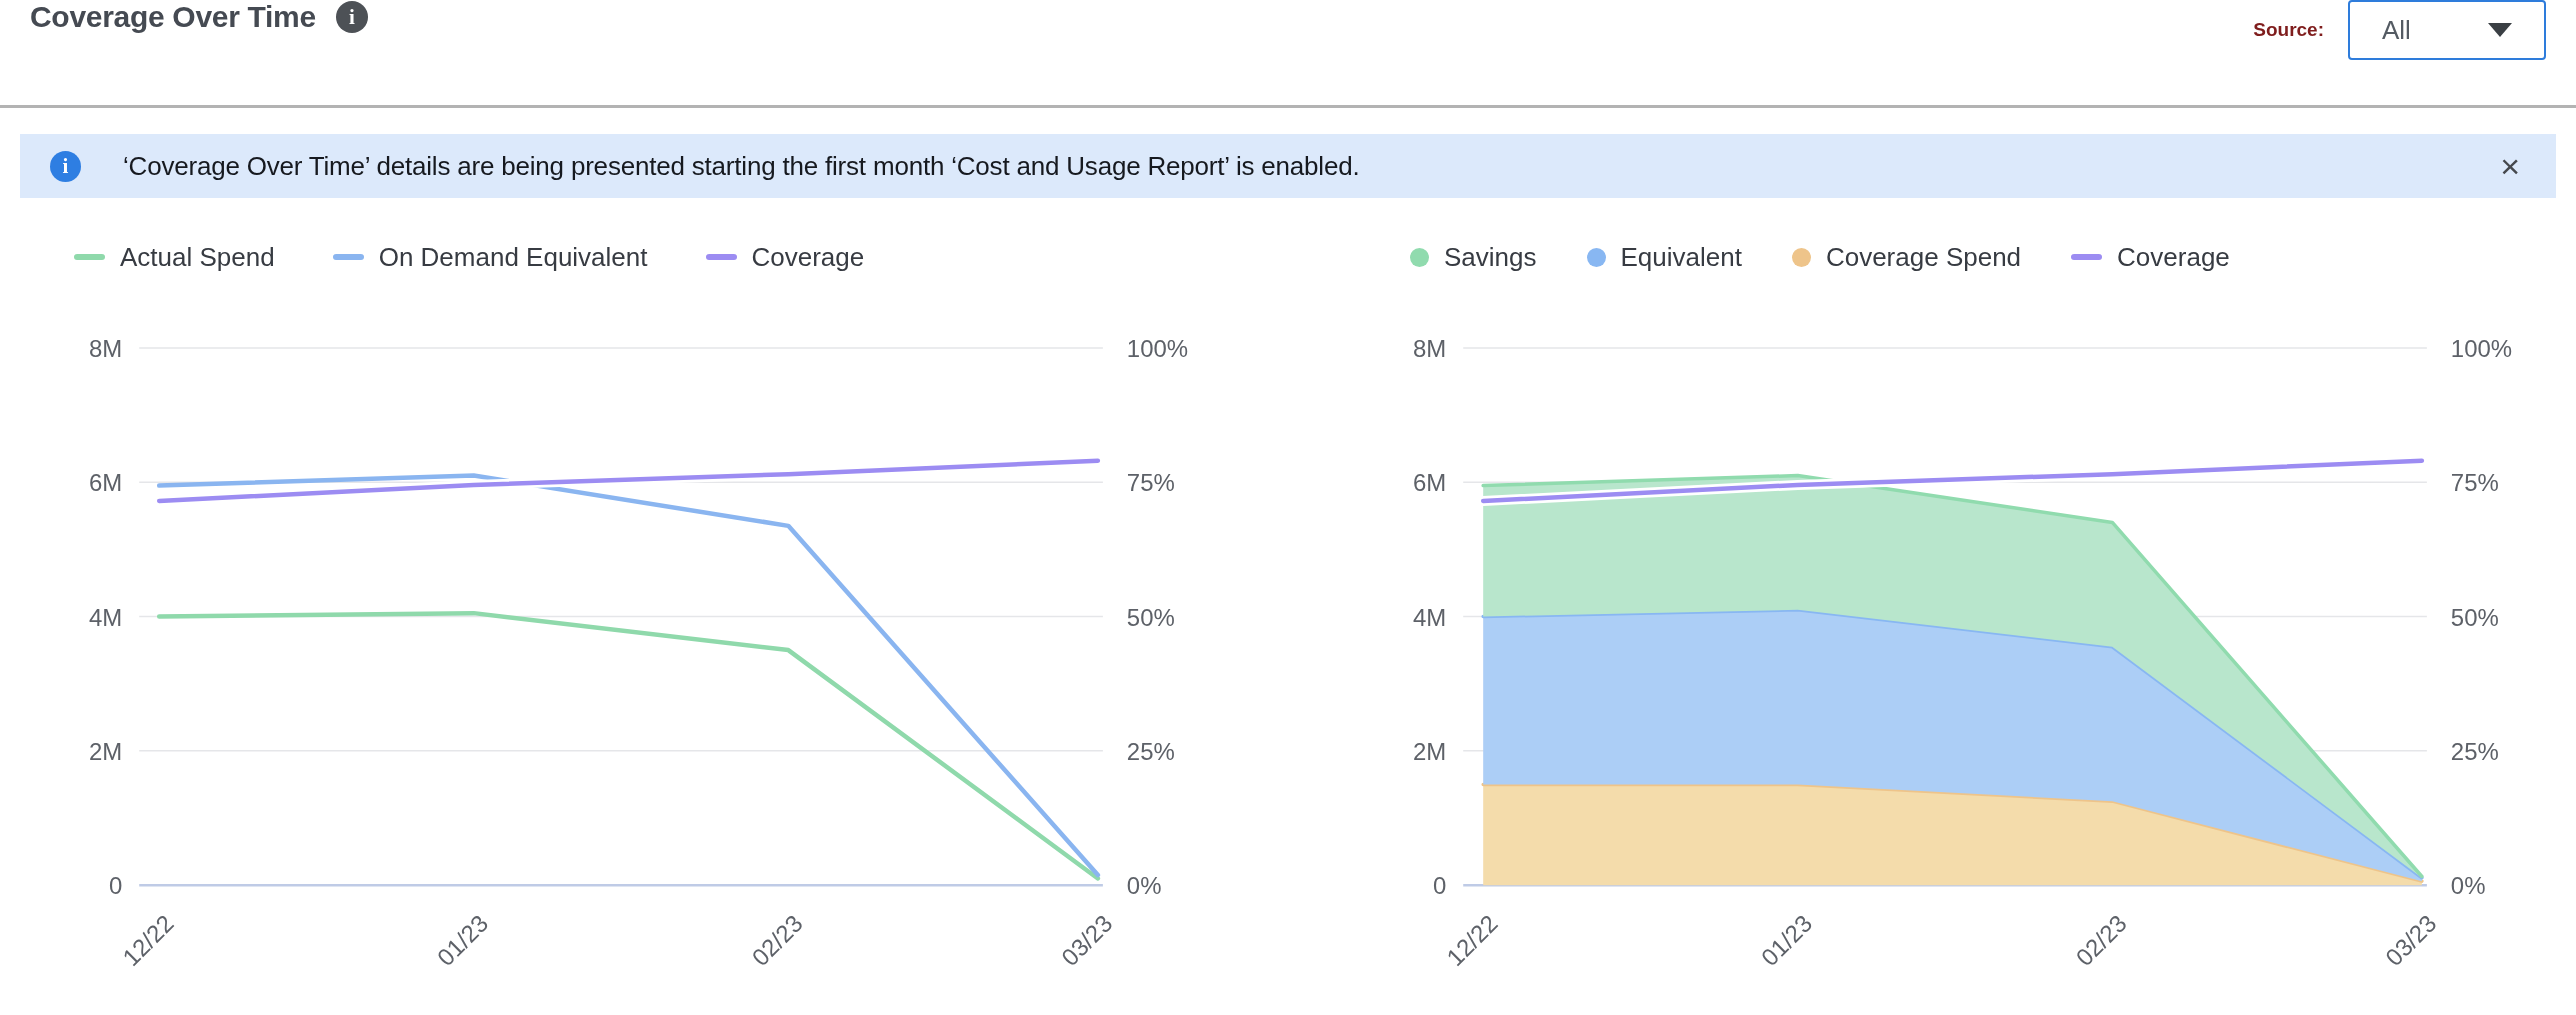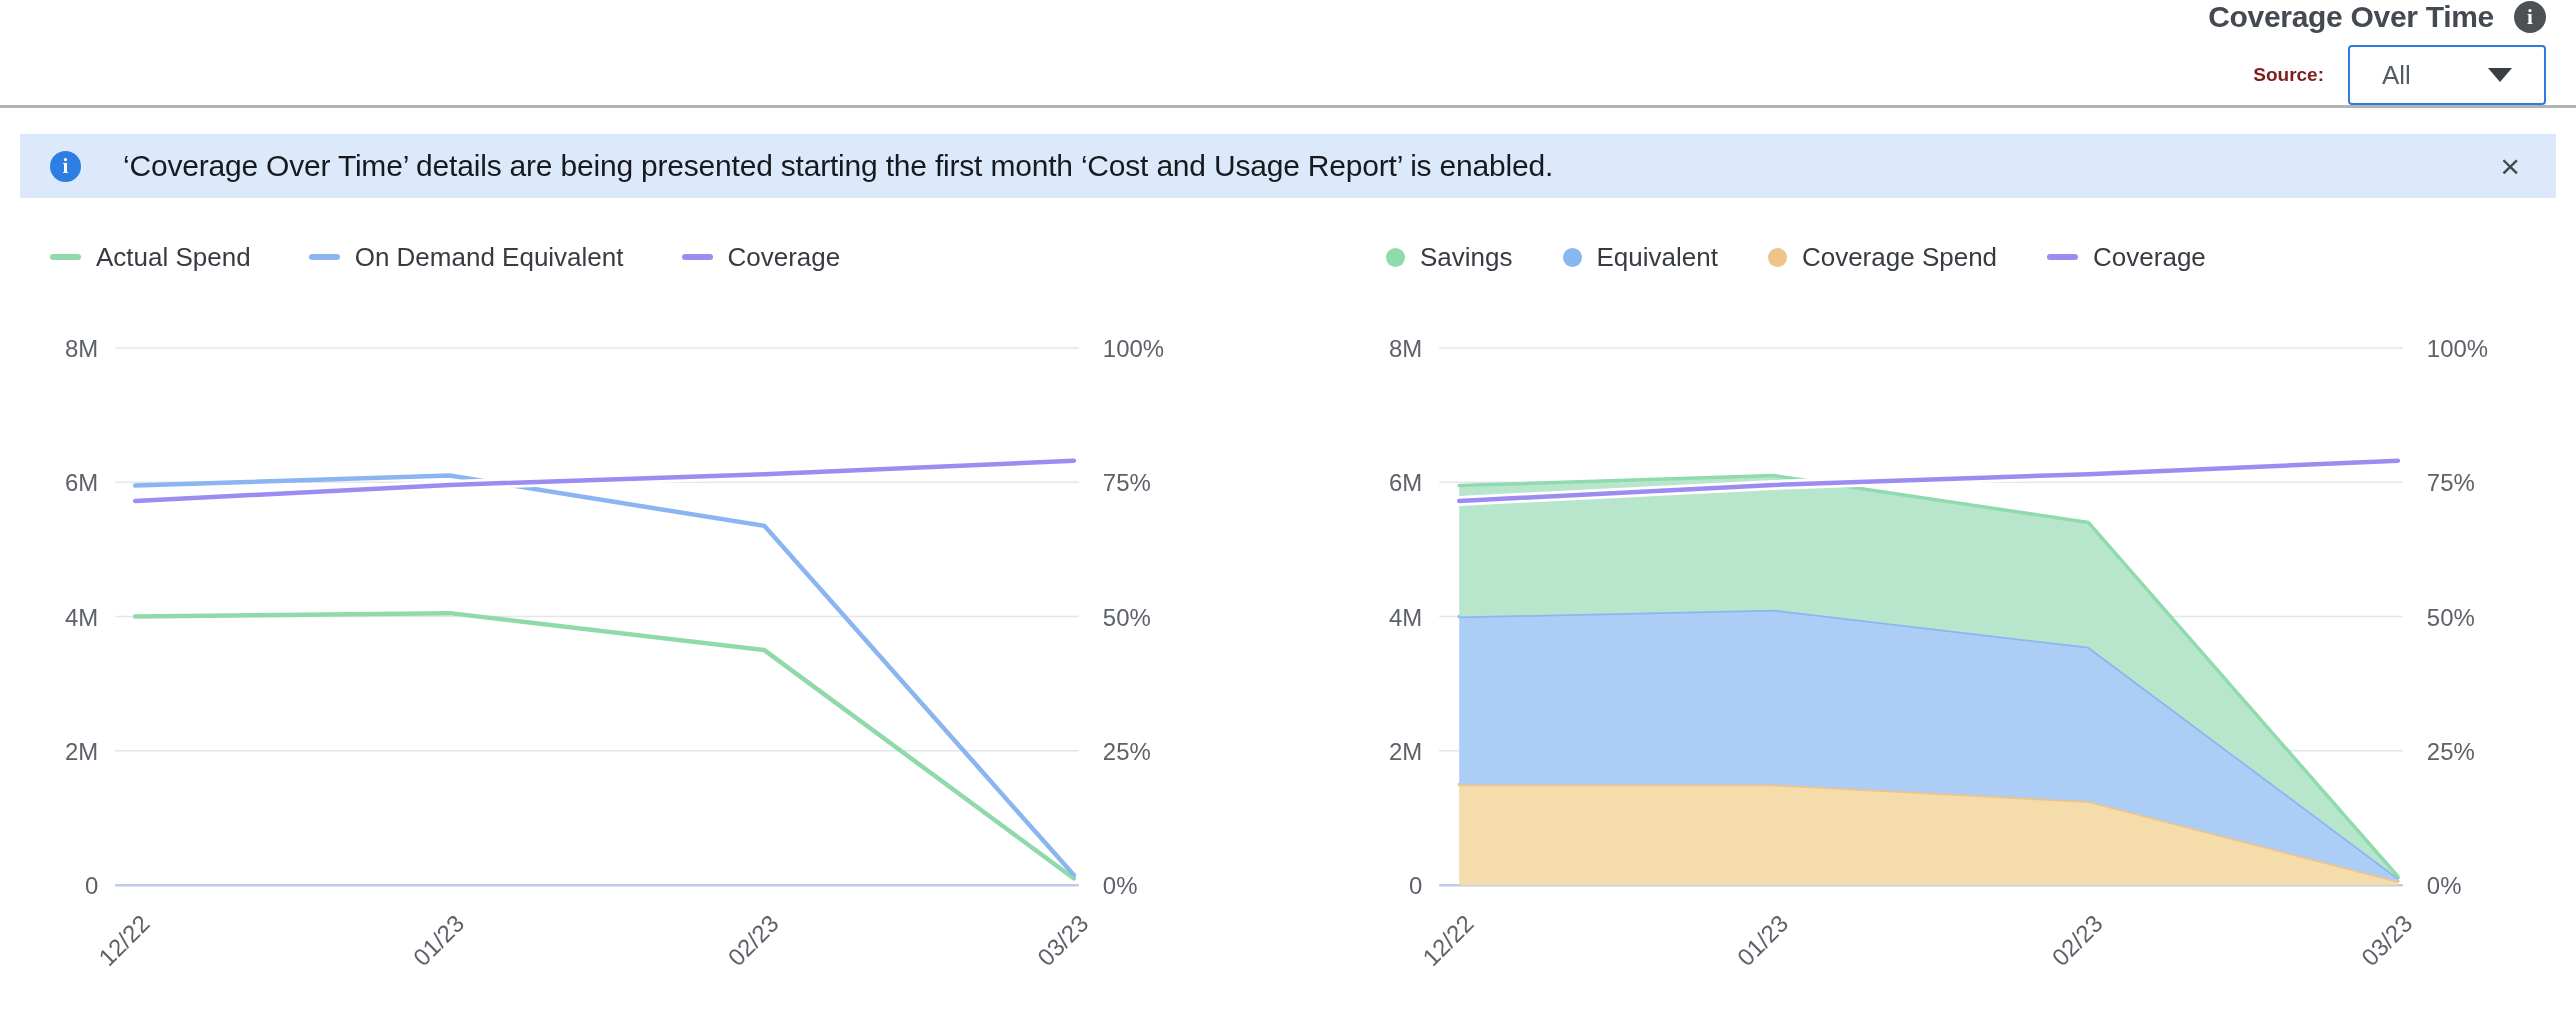--- a/index.html
+++ b/index.html
@@ -1,44 +1,44 @@
 <!DOCTYPE html>
 <html><head>
 <meta charset="utf-8">
 <style>
   * { margin:0; padding:0; box-sizing:border-box; }
   html,body { width:2576px; height:1015px; background:#ffffff; font-family:"Liberation Sans", sans-serif; overflow:hidden; }
 
   
-  .header { display:flex; align-items:flex-end; justify-content:space-between;
-            height:108px; padding:0 30px; border-bottom:3px solid #b3b3b3;flex-direction:column; }
+  .header { display:flex; align-items:flex-start; justify-content:space-between;
+            height:108px; padding:0 30px; border-bottom:3px solid #b3b3b3; }
   .header-left { display:flex; align-items:center; gap:20px; }
   .page-title { font-size:30px; font-weight:bold; color:#454a52; letter-spacing:-0.3px; }
   .title-info-icon { width:32px; height:32px; border-radius:50%; background:#4d5156; color:#ffffff;
             display:flex; align-items:center; justify-content:center;
             font-size:21px; font-weight:bold; font-family:"Liberation Serif", serif; cursor:pointer; }
   .header-right { display:flex; align-items:center; gap:24px; }
   .source-label { font-size:19px; font-weight:bold; color:#7f1d1d; }
   .source-select { width:198px; height:60px; border:2.5px solid #2e7cdb; border-radius:4px; background:#ffffff;
             display:flex; align-items:center; justify-content:space-between; padding:0 32px; cursor:pointer; }
   .source-value { font-size:26px; color:#545b63; }
   .caret-down-icon { width:0; height:0; border-left:12px solid transparent; border-right:12px solid transparent;
             border-top:14px solid #3a3f44; }
 
   
   .banner { margin:26px 20px 0 20px; height:64px; background:#dce9fb;
             display:flex; align-items:center; padding:0 30px; }
   .banner-info-icon { width:31px; height:31px; border-radius:50%; background:#2e7ee2; color:#ffffff; flex:0 0 auto;
             display:flex; align-items:center; justify-content:center;
             font-size:21px; font-weight:bold; font-family:"Liberation Serif", serif; }
-  .banner-text { margin-left:42px; font-size:30px; color:#16191f; letter-spacing:-0.2px; }
+  .banner-text { margin-left:42px; font-size:26px; color:#16191f; letter-spacing:-0.2px; }
   .banner-close { margin-left:auto; font-size:34px; color:#45484d; line-height:1; cursor:pointer; padding:0 6px; }
 
   
-  .charts { display:flex; margin-top:38px; }
+  .charts { display:flex; margin-top:38px;padding-left:24px; }
   .chart-col { width:1229px; }
   .chart-col.first { margin-left:20px; }
   .chart-col.second { margin-left:95px; }
   .legend { display:flex; align-items:center; height:42px; font-size:26px; color:#373b42; }
   .chart-col.first  .legend { padding-left:30px; gap:58px; }
   .chart-col.second .legend { padding-left:42px; gap:50px; }
   .legend-item { display:flex; align-items:center; gap:15px; }
   .marker-dash { width:31px; height:6px; border-radius:3px; }
   .marker-circle { width:19px; height:19px; border-radius:50%; }
   svg.chart { display:block; width:1229px; height:729px; }

